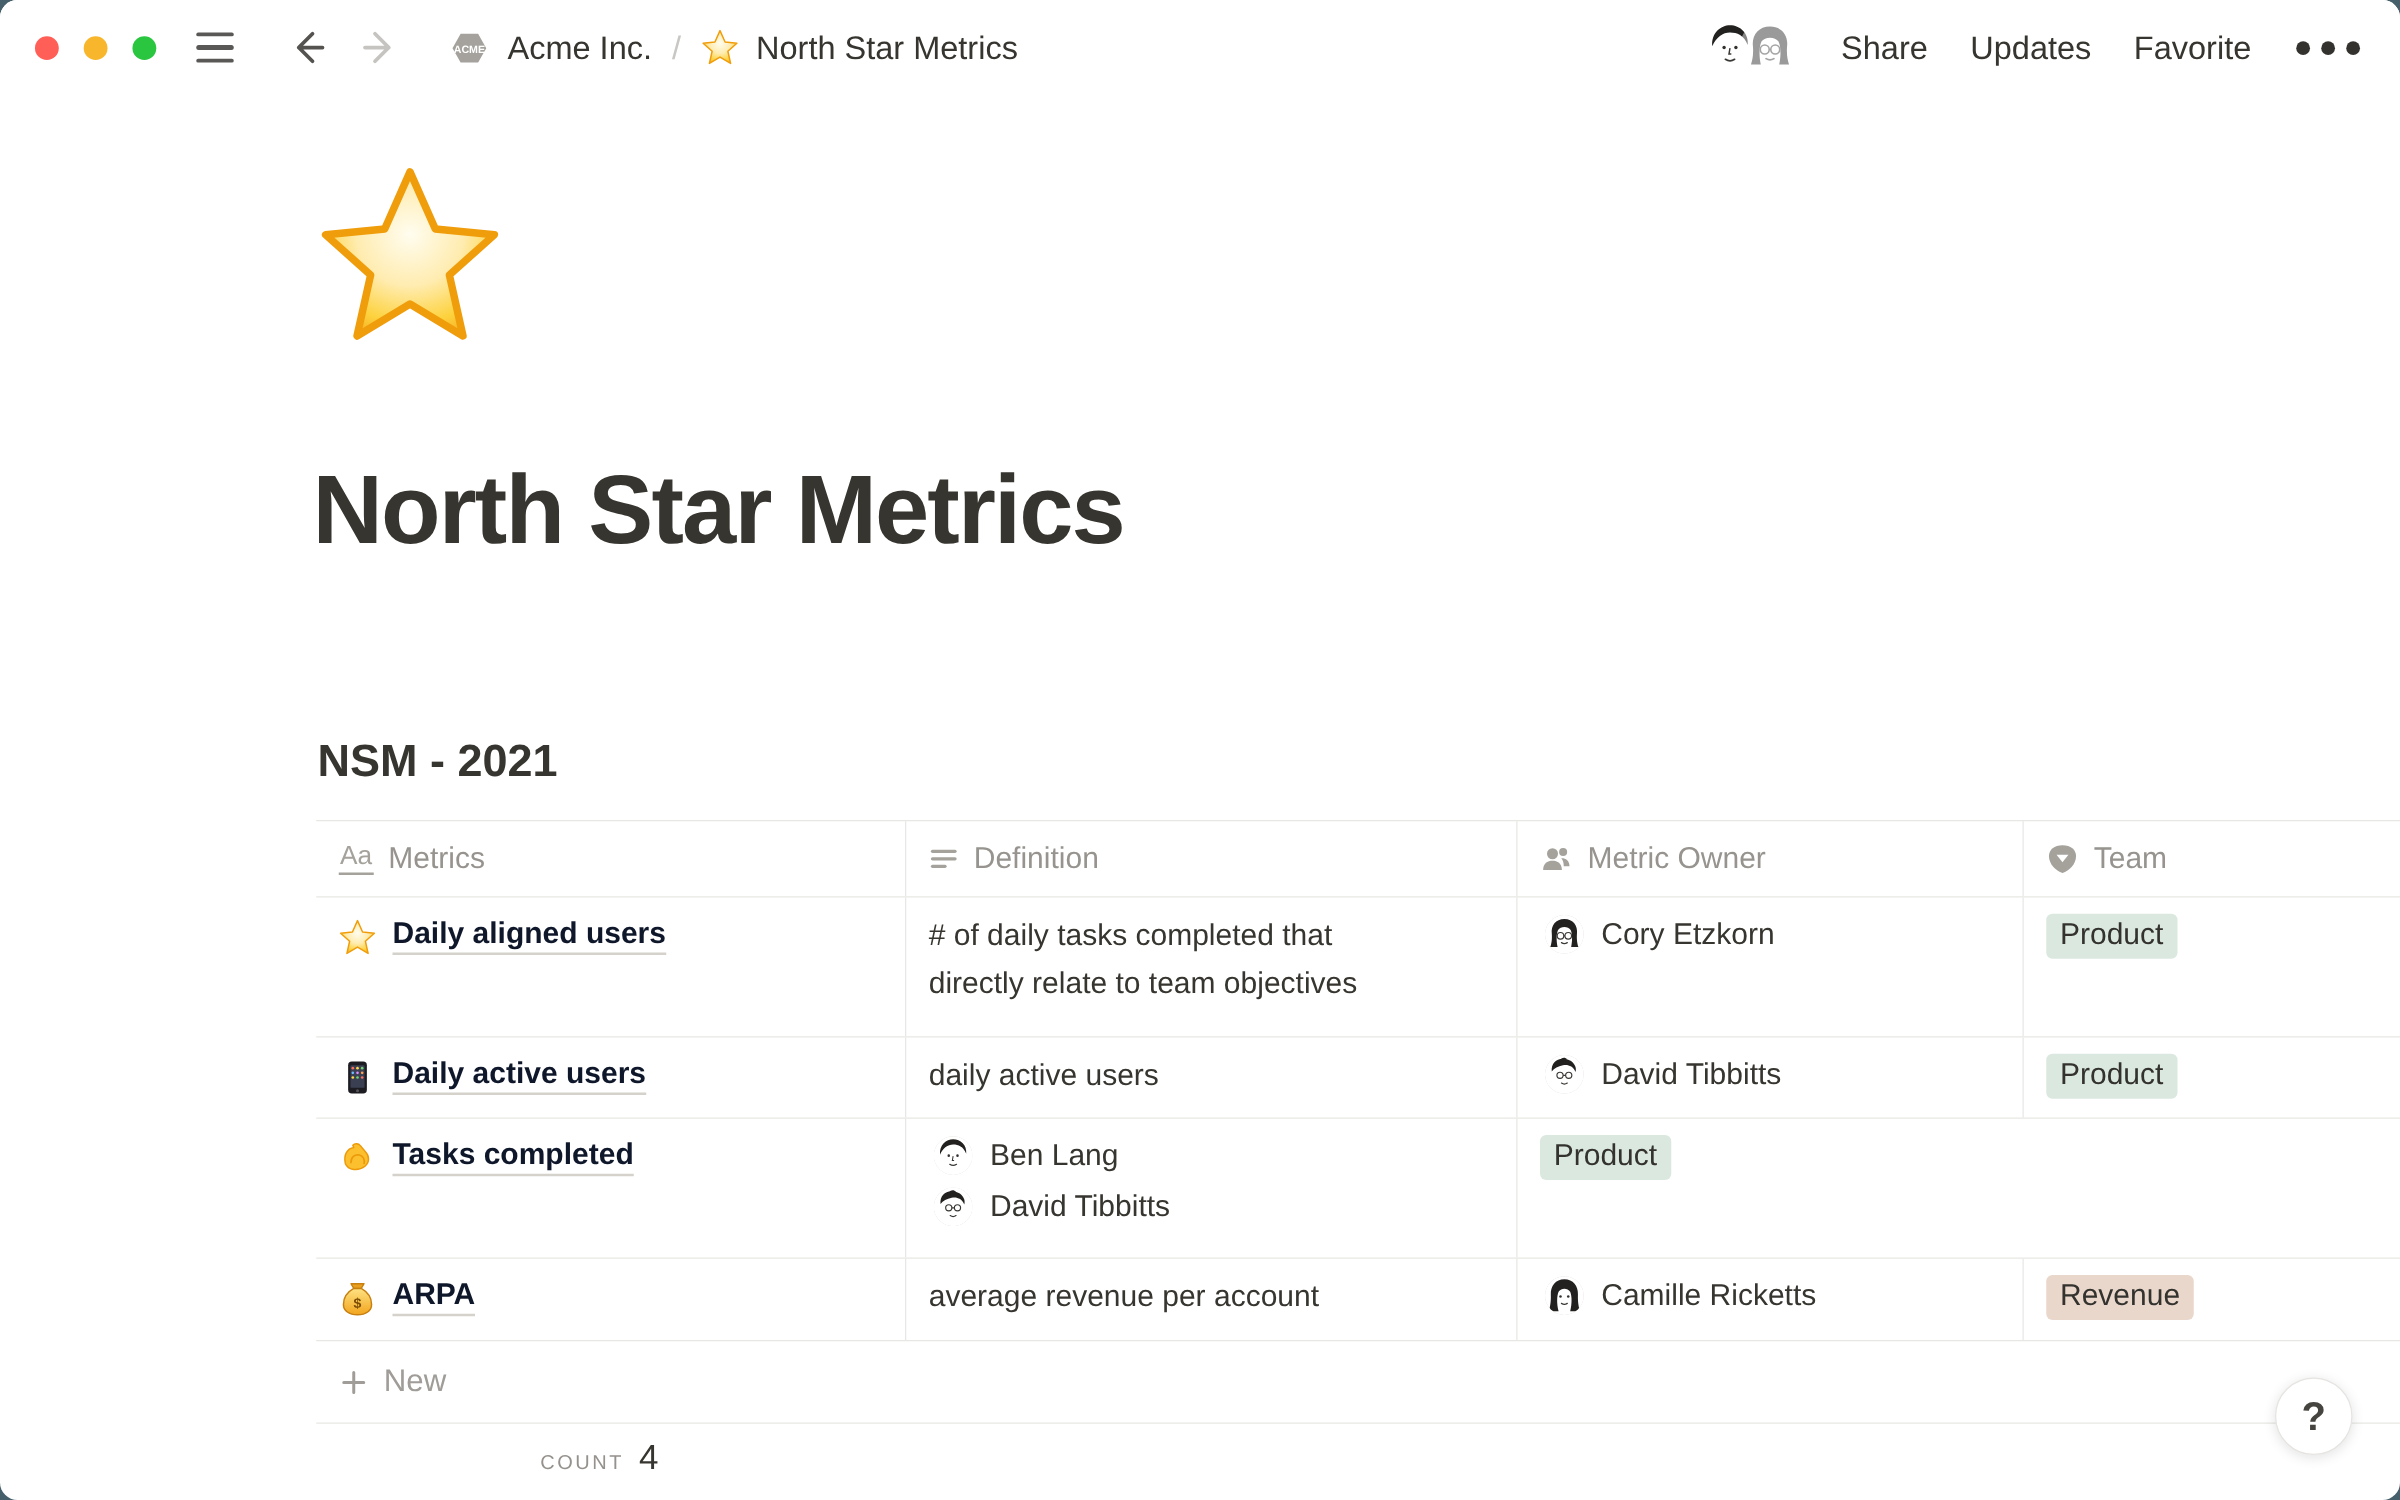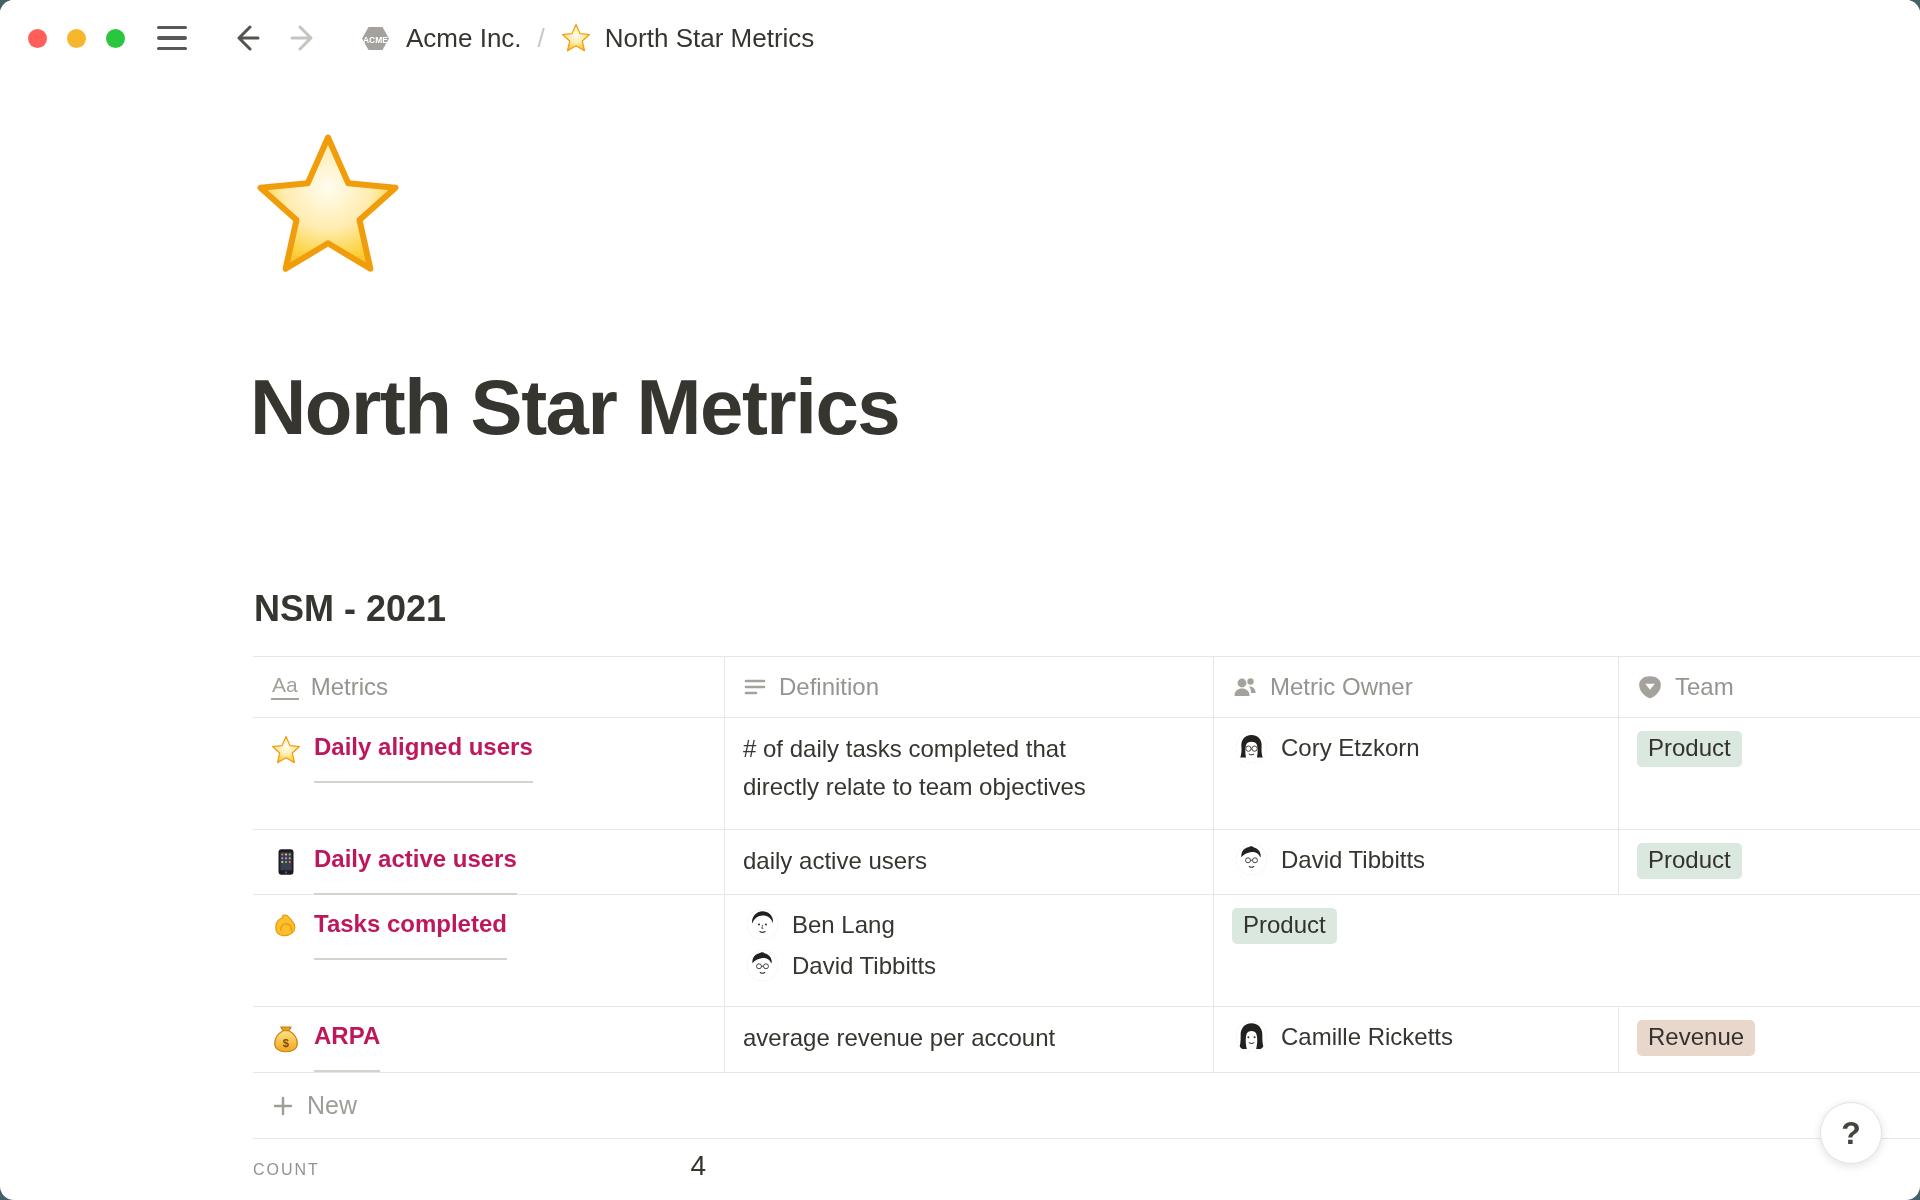--- a/index.html
+++ b/index.html
@@ -78,22 +78,22 @@
   .td + .td { border-left:1.5px solid #e8e7e4; }
   .tr.header .td { align-items:center; padding-top:0; color:#97948f; font-size:24px; gap:12px; }
 
   .prop-icon { flex:0 0 auto; display:flex; align-items:center; color:#a5a29c; }
   .aa-glyph { font-size:21px; color:#a5a29c; border-bottom:2px solid #a5a29c; line-height:1.05; padding:0 1px 1px; }
 
   .metric-cell { padding-top:15px; }
   .metric-emoji { width:30px; height:30px; flex:0 0 auto; margin-top:2px; }
   .metric-emoji svg { width:100%; height:100%; display:block; }
   .metric-link {
-    font-size:24px; font-weight:700; color:#be185d;
-    border-bottom:2.5px solid #d5d2cc; padding-bottom:20px;
+    font-size:24px; font-weight:700; color:#0f172a;
+    border-bottom:2.5px solid #d5d2cc; padding-bottom:1px;
     cursor:pointer; white-space:nowrap;
   }
   .def-cell { font-size:24px; line-height:38px; padding-top:12px; }
   .def-text { max-width:405px; }
   .owner-cell { flex-direction:column; gap:10px; padding-top:14px; padding-left:22px; }
   .owner-chip { display:flex; align-items:center; gap:14px; cursor:pointer; }
   .owner-avatar { width:31px; height:31px; border-radius:50%; overflow:hidden; flex:0 0 auto; background:#fff; box-shadow:0 0 0 1px #e4e2df inset; }
   .owner-avatar svg { width:100%; height:100%; display:block; }
   .owner-name { font-size:24px; color:#37352f; white-space:nowrap; }
   .team-cell { padding-top:13px; }
@@ -104,21 +104,21 @@
 
   .new-row {
     display:flex; align-items:center; gap:12px;
     height:66px; border-bottom:1.5px solid #e8e7e4;
     padding-left:18px; color:#a09d98; font-size:25px; cursor:pointer;
   }
   .new-row svg { display:block; }
 
   #table-footer {
     position:absolute; left:253px; top:1150px; width:471px;
-    display:flex; justify-content:space-between; align-items:baseline; gap:12px;
+    display:flex; justify-content:center; align-items:baseline; gap:12px;
     padding-right:18px;
   }
   .count-label { font-size:16px; letter-spacing:2px; color:#95928d; cursor:pointer; }
   .count-value { font-size:28px; color:#37352f; }
 
   #help-button {
     position:absolute; left:1820px; top:1102px; width:62px; height:62px;
     background:#fff; border:1px solid #e6e4e1; border-radius:50%;
     box-shadow:0 2px 10px rgba(15,15,15,0.12);
     display:flex; align-items:center; justify-content:center;
@@ -245,20 +245,42 @@
       <span class="crumb-text">Acme Inc.</span>
       <span class="crumb-sep">/</span>
       <span class="crumb-star">
         <svg width="30" height="30" viewBox="0 0 40 40">
             <use href="#sym-star"></use>
           </svg>
       </span>
       <span class="crumb-text">North Star Metrics</span>
     </div>
 
+    <div id="topbar-right">
+      <div class="avatar-stack">
+        <span class="tb-avatar">
+          <svg viewBox="0 0 40 40">
+              <use href="#sym-av-man-plain"></use>
+            </svg>
+        </span>
+        <span class="tb-avatar faded">
+          <svg viewBox="0 0 40 40">
+              <use href="#sym-av-woman-bob"></use>
+            </svg>
+        </span>
+      </div>
+      <span class="tb-action">Share</span>
+      <span class="tb-action">Updates</span>
+      <span class="tb-action">Favorite</span>
+      <span class="more-dots">
+          <i></i>
+          <i></i>
+          <i></i>
+        </span>
+    </div>
   </div>
 
   <div id="page-icon">
     <svg width="150" height="150" viewBox="0 0 40 40">
         <use href="#sym-star"></use>
       </svg>
   </div>
 
   <h1 id="page-title">North Star Metrics</h1>
   <h2 id="section-heading">NSM - 2021</h2>

